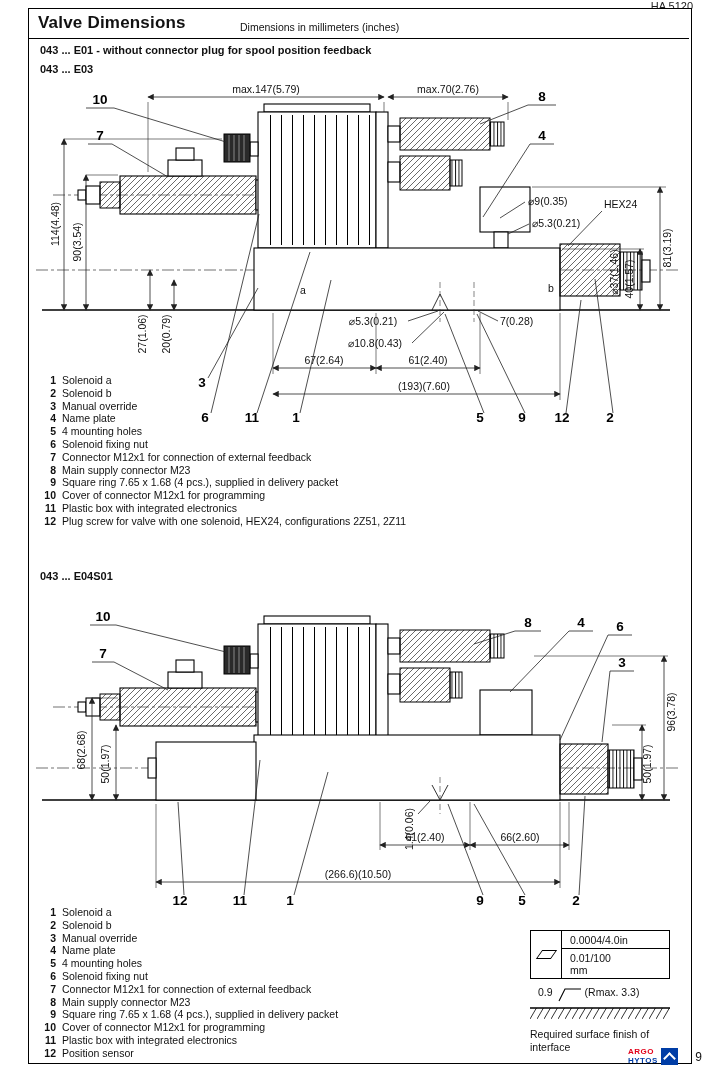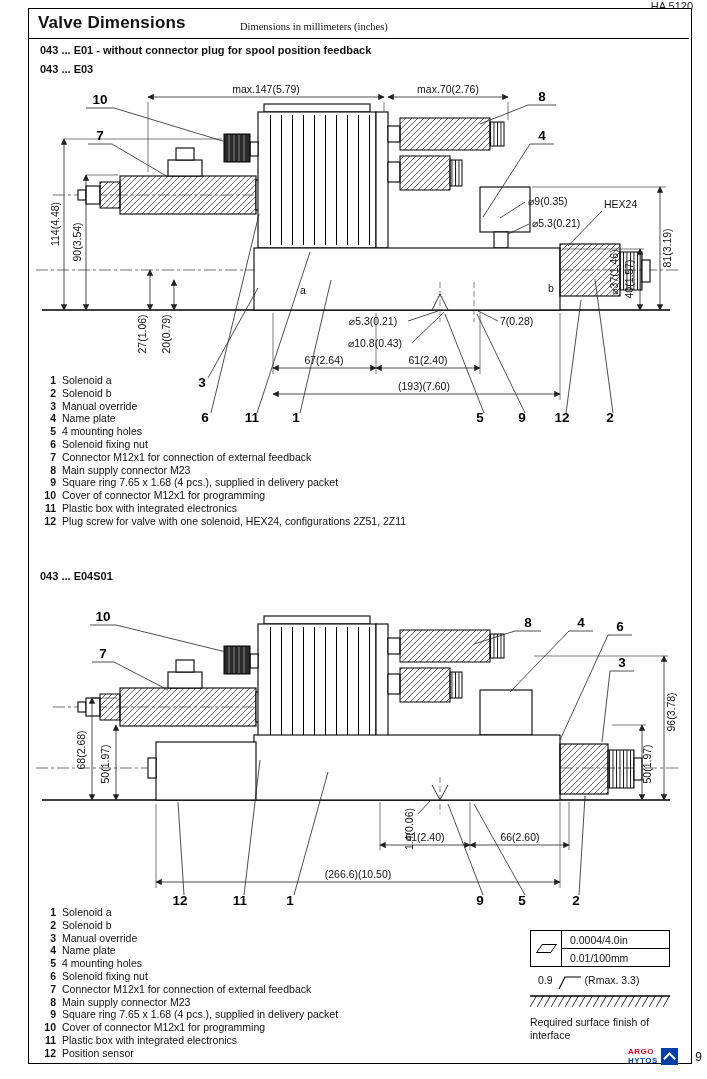--- a/index.html
+++ b/index.html
@@ -1,21 +1,21 @@
 <!DOCTYPE html>
 <html><head>
 <meta charset="utf-8">
 <style>
   html,body{margin:0;padding:0;background:#e8e8e8;}
   .page{position:relative;width:707px;height:1079px;background:#fff;
         font-family:"Liberation Sans",sans-serif;color:#111;overflow:hidden;margin:0 auto;}
   .doccode{position:absolute;top:0px;right:14px;font-size:11px;color:#222;}
   .frame{position:absolute;left:28px;top:8px;width:662px;height:1054px;border:1.6px solid #000;background:#fff;}
   .header-title{position:absolute;left:38px;top:13px;font-size:17px;font-weight:bold;letter-spacing:.2px;}
-  .header-sub{position:absolute;left:240px;top:21px;font-size:10.5px;font-family:Liberation Serif, serif;}
+  .header-sub{position:absolute;left:240px;top:21px;font-size:10.5px;}
   .header-line{position:absolute;left:29px;top:38px;width:660px;height:0;border-top:1.2px solid #000;}
   .sec-h{position:absolute;left:40px;font-size:11px;font-weight:bold;}
   .drawing{position:absolute;}
   .legend{position:absolute;left:40px;font-size:10.5px;line-height:12.8px;}
   .li{display:flex;}
   .ln{flex:0 0 16px;width:16px;text-align:right;font-weight:bold;margin-right:6px;}
   .lt{white-space:nowrap;}
   
   .body{fill:#fff;stroke:#000;stroke-width:1.1;}
   .dark{fill:#2a2a2a;stroke:#000;stroke-width:1;}
@@ -28,21 +28,21 @@
   .leader{stroke:#222;stroke-width:.8;}
   .dtxt{font-family:"Liberation Sans",sans-serif;font-size:10.5px;fill:#111;}
   .co{font-family:"Liberation Sans",sans-serif;font-size:13.5px;font-weight:bold;fill:#000;}
   
   .sf{position:absolute;left:530px;top:930px;width:160px;font-size:10.5px;}
   .sf-box{display:flex;border:1.2px solid #000;width:138px;background:#fff;}
   .sf-icon-cell{width:30px;border-right:1.2px solid #000;display:flex;align-items:center;justify-content:center;}
   .pgram{width:13px;height:7px;border:1.2px solid #000;transform:skewX(-35deg);}
   .sf-vals{flex:1;}
   .sf-row{display:flex;justify-content:flex-start;padding:2.5px 6px 2.5px 8px;}
-  .sf-row2{border-top:1px solid #000;}
+  .sf-row2{border-top:1px solid #000;flex-direction:column;}
   .sf-rough{display:flex;align-items:flex-start;gap:2px;margin-top:7px;margin-left:8px;}
   .sf-caption{margin-top:5px;width:150px;line-height:12.5px;}
   
   .logo{position:absolute;left:628px;top:1047px;display:flex;align-items:flex-end;gap:3px;}
   .logo-argo{color:#e2001a;font-weight:bold;font-size:8px;line-height:9px;letter-spacing:.5px;}
   .logo-hytos{color:#003da6;font-weight:bold;font-size:8px;line-height:9px;letter-spacing:.5px;}
   .logo-mark{position:relative;width:17px;height:17px;background:#003da6;}
   .logo-mark::after{content:"";position:absolute;left:4px;top:6px;width:7px;height:7px;
                     border-left:2px solid #fff;border-top:2px solid #fff;transform:rotate(45deg);}
   .pagenum{position:absolute;right:5px;top:1050px;font-size:12px;}

